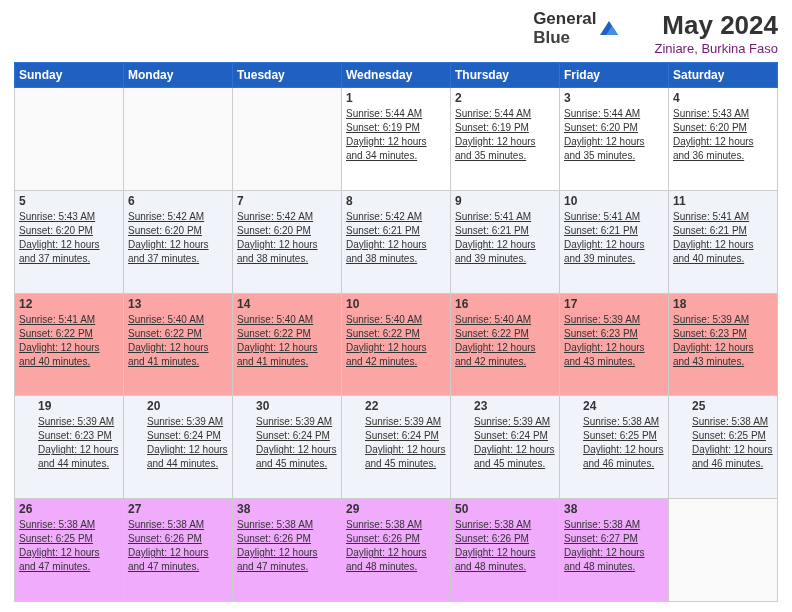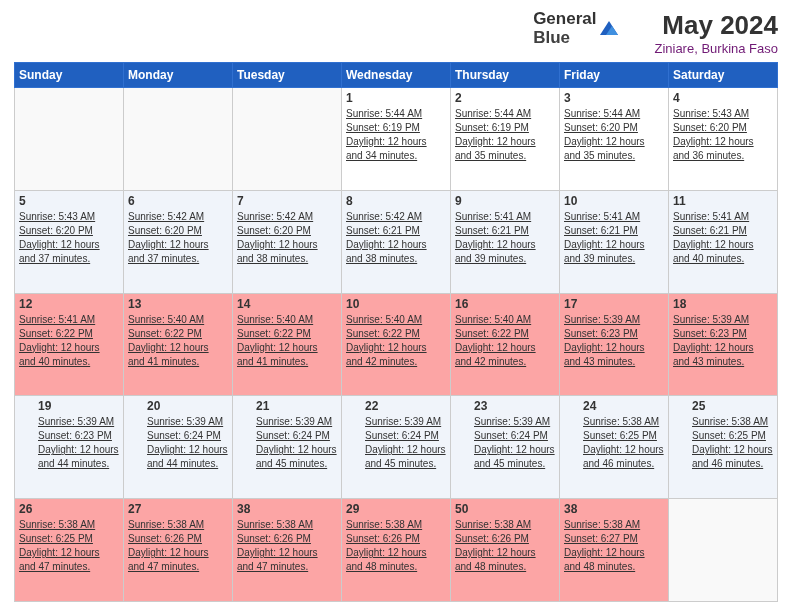--- a/index.html
+++ b/index.html
@@ -95,21 +95,21 @@
     tr:nth-child(even) td {
       background: #f4f7fb;
     }
     tr:nth-child(odd) td {
       background: #fff;
     }
     .calendar-table tbody tr:nth-child(1) td { background: #fff; }
     .calendar-table tbody tr:nth-child(2) td { background: #f0f4fa; }
     .calendar-table tbody tr:nth-child(3) td { background: #fca5a5; }
     .calendar-table tbody tr:nth-child(4) td { background: #f0f4fa; padding-left: 23px; }
-    .calendar-table tbody tr:nth-child(5) td { background: #fca5a5; }
+    .calendar-table tbody tr:nth-child(5) td { background: #f0abfc; }
     .empty-cell { background: #f9f9f9 !important; }
   </style>
 </head>
 <body>
 
 <div class="page">
   <div class="header">
     <div class="logo">
       <div class="logo-text">
         <span style="font-size:17px;font-weight:bold;color:#333;line-height:1.1;">General</span>
@@ -283,21 +283,21 @@
 and 44 minutes.</div>
           </td>
           <td>
             <span class="day-number">20</span>
             <div class="day-info" style="white-space: pre-line;">Sunrise: 5:39 AM
 Sunset: 6:24 PM
 Daylight: 12 hours
 and 44 minutes.</div>
           </td>
           <td>
-            <span class="day-number">21</span>
+            <span class="day-number">30</span>
             <div class="day-info" style="white-space: pre-line;">Sunrise: 5:39 AM
 Sunset: 6:24 PM
 Daylight: 12 hours
 and 45 minutes.</div>
           </td>
           <td>
             <span class="day-number">22</span>
             <div class="day-info" style="white-space: pre-line;">Sunrise: 5:39 AM
 Sunset: 6:24 PM
 Daylight: 12 hours

